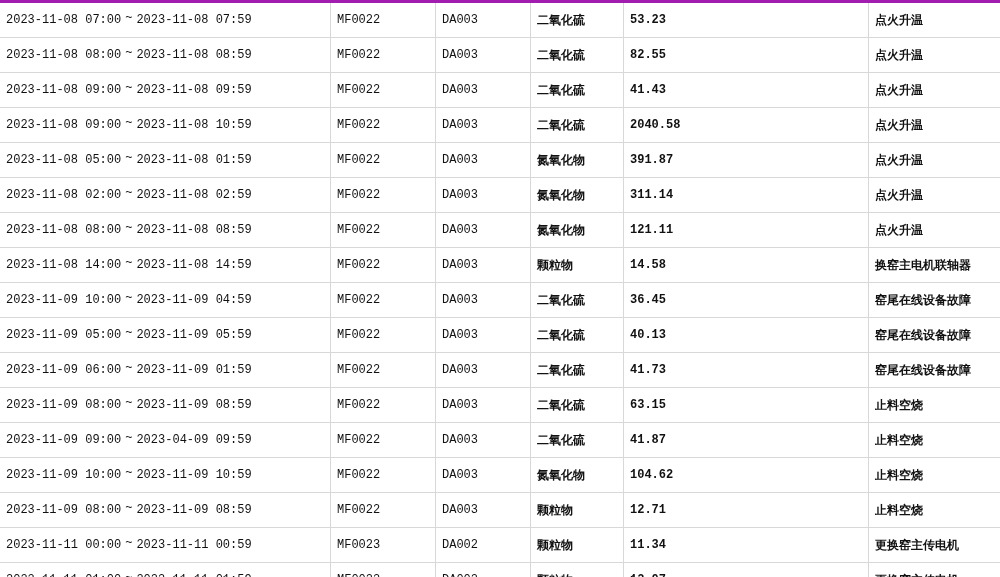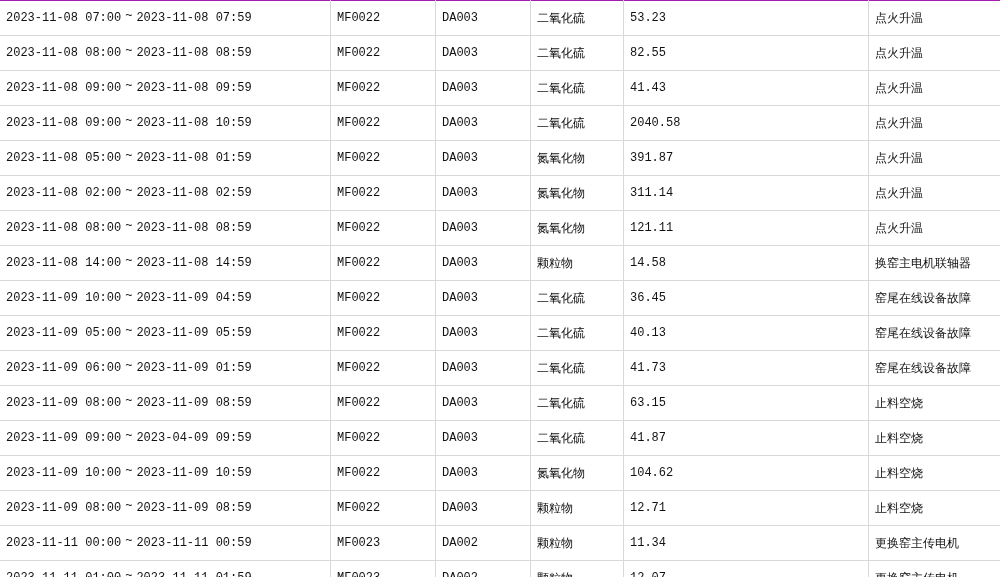--- a/index.html
+++ b/index.html
@@ -28,21 +28,21 @@
     height: 34px;
     vertical-align: middle;
     white-space: nowrap;
     overflow: hidden;
     text-overflow: clip;
   }
   table.data-table tr td:last-child {
     border-right: none;
   }
   table.data-table tr:first-child td {
-    border-top: 1px solid #a21caf;
+    border-top: 3px solid #a21caf;
   }
   
   .col-period  { width: 318px; }
   .col-station { width: 92px; margin-top: 45px;  }
   .col-device  { width: 82px;  }
   .col-factor  { width: 80px;  }
   .col-value   { width: 232px; }
   .col-reason  { width: 196px; }
 
   .period-cell {
@@ -56,24 +56,26 @@
     font-family: "Liberation Mono", monospace;
     transform: translateY(-2px);
   }
   .code-cell {
     font-family: "Liberation Mono", monospace;
     font-size: 11px;
   }
   .value-cell {
     font-family: "Liberation Mono", monospace;
     font-size: 11px;
+    font-weight: bold;
   }
   .cn {
     font-family: "DejaVu Sans", sans-serif;
     font-size: 11px;
+    font-weight: bold;
   }
 </style>
 </head>
 <body>
 
 <table class="data-table">
   <tbody>
       <tr>
         <td class="col-period period-cell"><span>2023-11-08 07:00</span><span class="sep">~</span><span>2023-11-08 07:59</span></td>
         <td class="col-station code-cell">MF0022</td>

